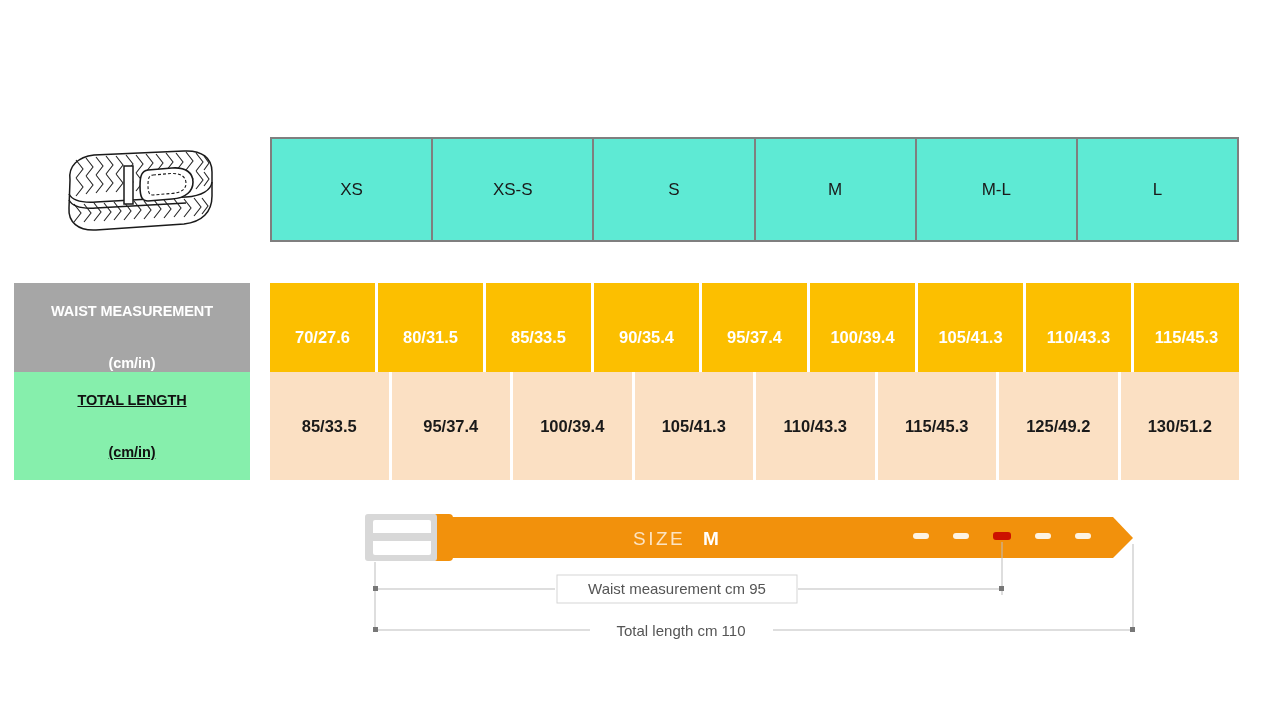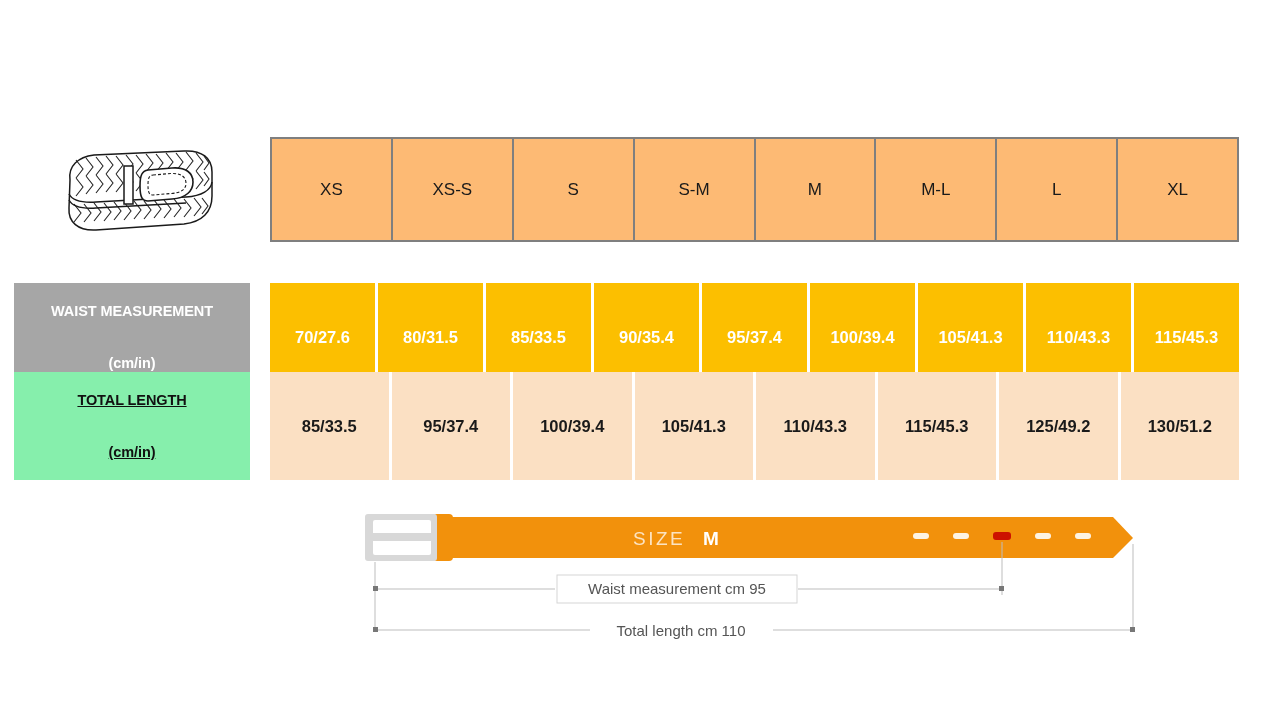--- a/index.html
+++ b/index.html
@@ -35,21 +35,21 @@
     display: flex;
     border-top: 2px solid #7f7f7f;
     border-bottom: 2px solid #7f7f7f;
     border-left: 2px solid #7f7f7f;
     box-sizing: border-box;
   }
   .size-header-cell {
     flex: 1 1 0;
     border-right: 2px solid #7f7f7f;
     box-sizing: border-box;
-    background: #fdba74;
+    background: #5eead4;
     display: flex;
     align-items: center;
     justify-content: center;
     font-size: 17px;
     color: #1a1a1a;
     font-weight: 400;
   }
 
   
   .meas-row {
@@ -176,25 +176,23 @@
              C90 61 88 57 88 46 C88 35 90 31 96 30 Z" fill="#ffffff" stroke="#1a1a1a" stroke-width="1.6"></path>
     <path d="M101 35 L119 33.5 C129 33 134 37 134 43.5 C134 49 129 53 119 53.5
              L101 55 C97 55 96 52 96 45 C96 38 97 35.5 101 35 Z" fill="none" stroke="#1a1a1a" stroke-width="1.1" stroke-dasharray="3 2"></path>
   </svg>
 </div>
 
 <div id="size-header-table">
   <div class="size-header-cell">XS</div>
   <div class="size-header-cell">XS-S</div>
   <div class="size-header-cell">S</div>
-  <div class="size-header-cell">S-M</div>
   <div class="size-header-cell">M</div>
   <div class="size-header-cell">M-L</div>
   <div class="size-header-cell">L</div>
-  <div class="size-header-cell">XL</div>
 </div>
 
 <div class="meas-row" id="row-waist">
   <div class="row-label">
     <span>WAIST MEASUREMENT</span>
     <span class="unit">(cm/in)</span>
   </div>
   <div class="row-cells">
     <div class="meas-cell">70/27.6</div>
     <div class="meas-cell">80/31.5</div>

